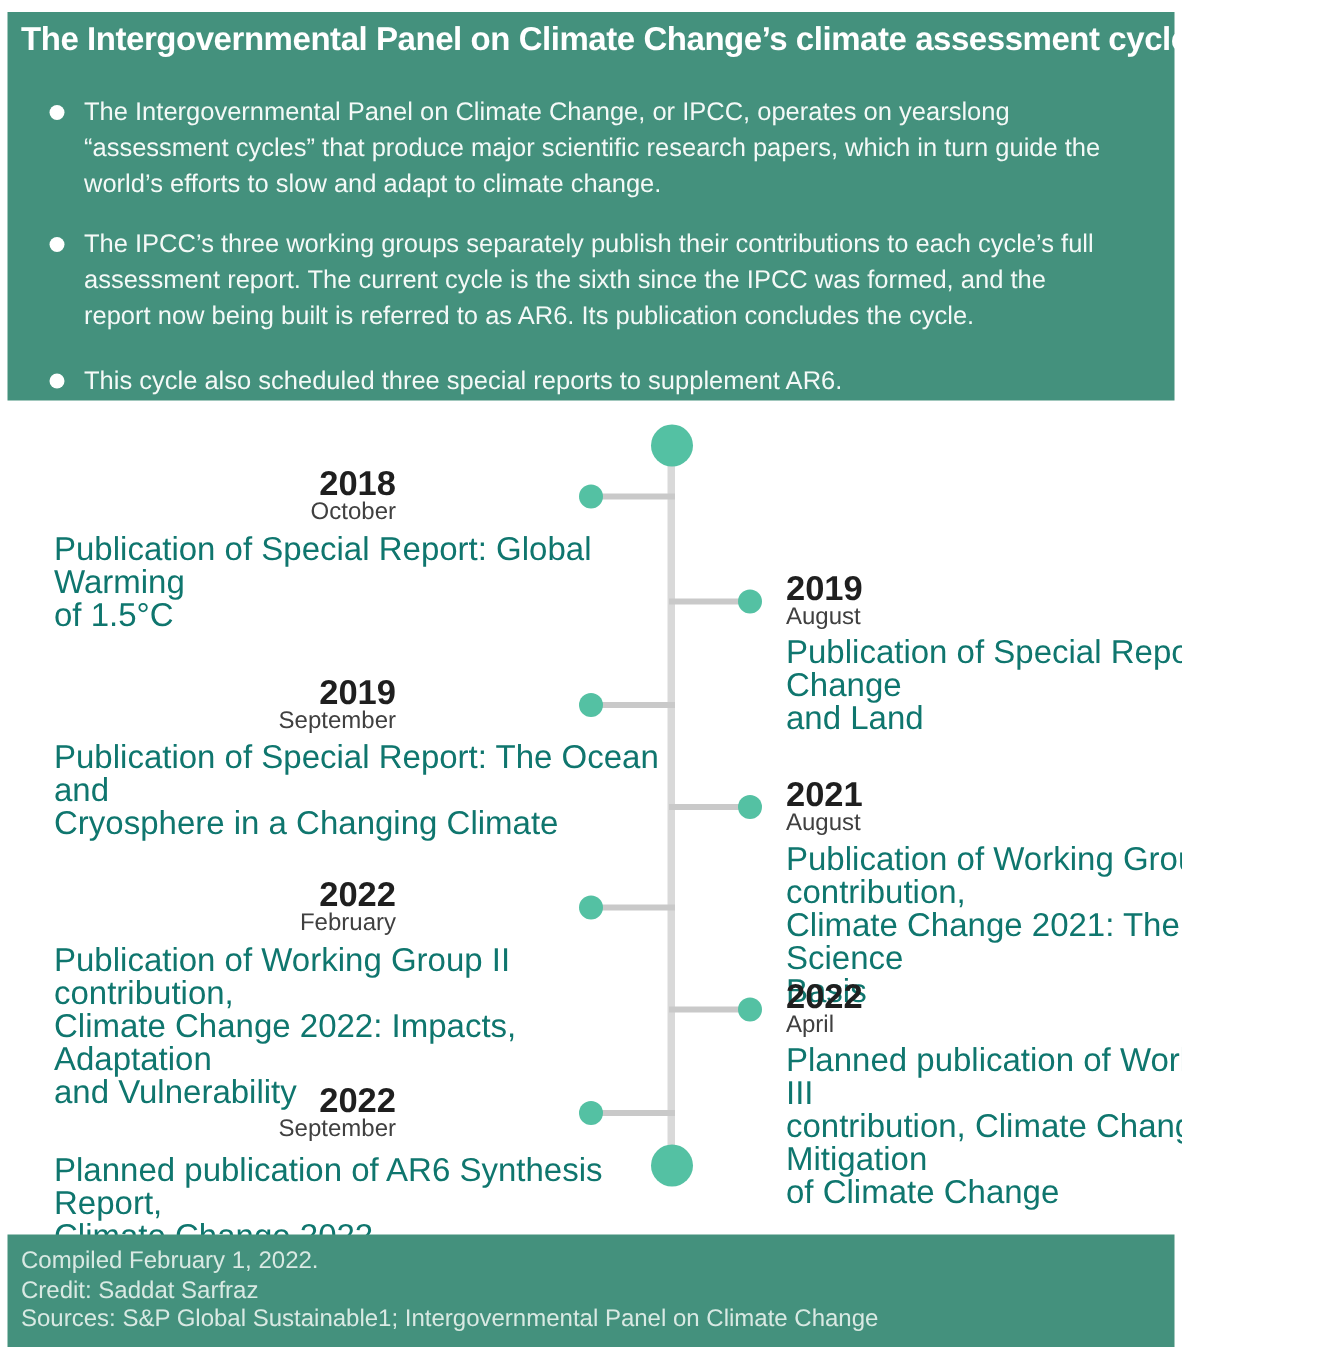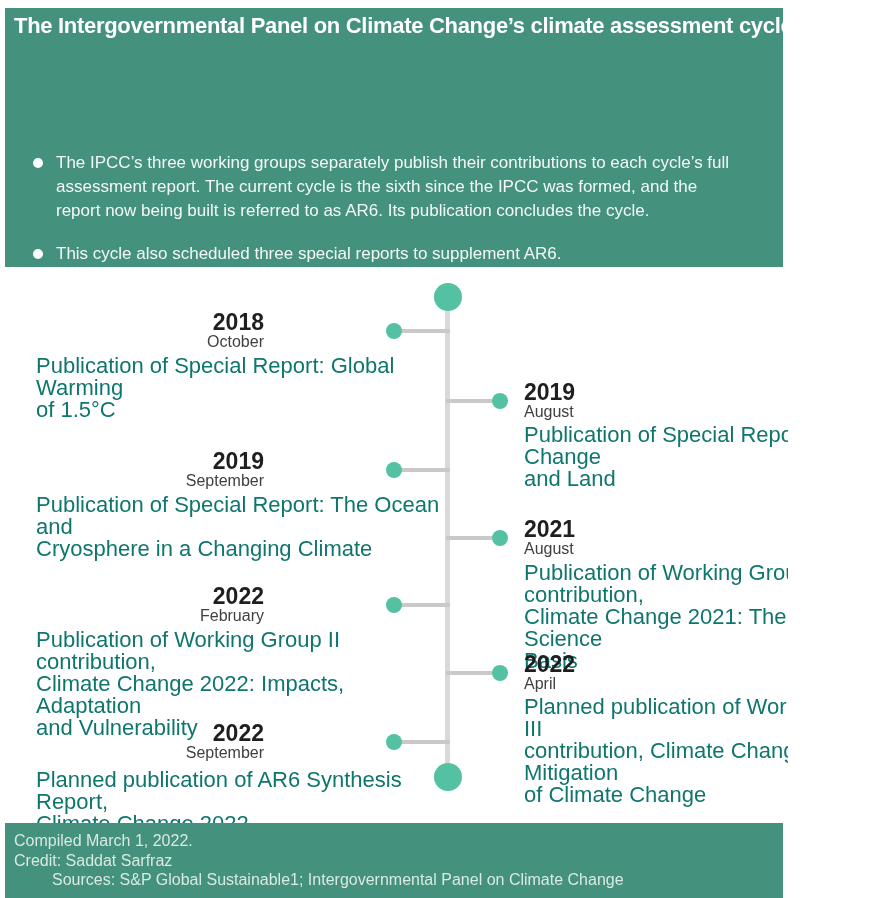--- a/index.html
+++ b/index.html
@@ -66,30 +66,36 @@
 
   
   .footer {
     position:absolute; left:5px; right:5px; top:823px; height:75px;
     background:#44917D;
   }
   .footer-line {
     position:absolute; left:9px; color:#D9E9E3; font-size:16px; line-height:18px;
     white-space:nowrap;
   }
-  .f1 { top:9px; } .f2 { top:29px; } .f3 { top:48px;margin-left:38px; }
+  .f1 { top:9px; } .f2 { top:29px; } .f3 { top:48px; }
 </style>
 </head>
 <body>
 
 <div class="page">
 
   <div class="header">
     <div class="page-title">The Intergovernmental Panel on Climate Change’s climate assessment cycle</div>
 
+    <div class="bullet b1">
+      <span class="bullet-marker"></span>
+      <div class="bullet-text">The Intergovernmental Panel on Climate Change, or IPCC, operates on yearslong
+“assessment cycles” that produce major scientific research papers, which in turn guide the
+world’s efforts to slow and adapt to climate change.</div>
+    </div>
     <div class="bullet b2">
       <span class="bullet-marker"></span>
       <div class="bullet-text">The IPCC’s three working groups separately publish their contributions to each cycle’s full
 assessment report. The current cycle is the sixth since the IPCC was formed, and the
 report now being built is referred to as AR6. Its publication concludes the cycle.</div>
     </div>
     <div class="bullet b3">
       <span class="bullet-marker"></span>
       <div class="bullet-text">This cycle also scheduled three special reports to supplement AR6.</div>
     </div>
@@ -161,18 +167,18 @@
       <div class="branch" style="left:394px; top:740px; width:56px;"></div>
       <div class="node-dot" style="left:386px; top:734px;"></div>
       <div class="ev-year al-r" style="top:721px;">2022</div>
       <div class="ev-month al-r" style="top:744px;">September</div>
       <div class="ev-desc desc-left" style="top:769px;">Planned publication of AR6 Synthesis Report,
 Climate Change 2022</div>
     </div>
   </div>
 
   <div class="footer">
-    <div class="footer-line f1">Compiled March 1, 2022.</div>
+    <div class="footer-line f1">Compiled February 1, 2022.</div>
     <div class="footer-line f2">Credit: Saddat Sarfraz</div>
     <div class="footer-line f3">Sources: S&amp;P Global Sustainable1; Intergovernmental Panel on Climate Change</div>
   </div>
 
 </div>
 
 </body></html>

